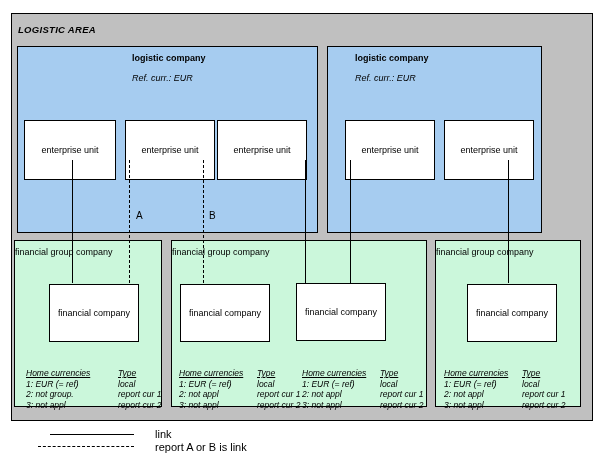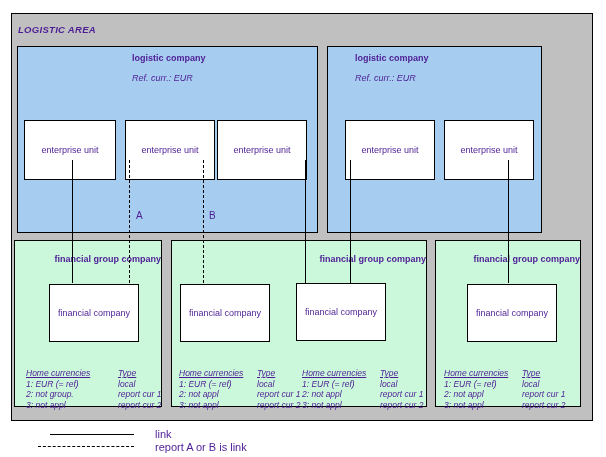--- a/index.html
+++ b/index.html
@@ -1,18 +1,18 @@
 <!DOCTYPE html>
 <html><head>
 <meta charset="utf-8">
 <style>
   html,body{margin:0;padding:0;background:#fff;}
   .canvas{
     position:relative;width:606px;height:457px;background:#ffffff;
-    font-family:"Liberation Sans",sans-serif;color:#4c1d95;overflow:hidden;
+    font-family:"Liberation Sans",sans-serif;color:#000000;overflow:hidden;
   }
   .abs{position:absolute;}
   
   .logistic-area{
     left:11px;top:13px;width:582px;height:408px;
     background:#c0c0c0;border:1px solid #000;box-sizing:border-box;
   }
   .area-title{left:6px;top:10px;font-size:9.5px;font-weight:bold;font-style:italic;letter-spacing:.3px;}
   
   .logistic-co{background:#a6ccf0;border:1px solid #000;box-sizing:border-box;top:32px;height:187px;}
@@ -30,21 +30,21 @@
   .u1{left:6px;width:92px;}
   .u2{left:107px;width:90px;}
   .u3{left:199px;width:90px;}
   .u4{left:17px;width:90px;}
   .u5{left:116px;width:90px;}
   
   .fin-group{top:240px;height:167px;background:#cbf7db;border:1px solid #000;box-sizing:border-box;}
   .g1{left:14px;width:148px;}
   .g2{left:171px;width:256px;}
   .g3{left:435px;width:146px;}
-  .fg-title{left:0;right:0;top:13px;text-align:right;font-size:9px;font-weight:bold;}
+  .fg-title{left:0;right:0;top:6px;text-align:left;font-size:9px;font-weight:normal;}
   .fin-co{
     height:58px;background:#fff;border:1px solid #000;box-sizing:border-box;
     display:flex;align-items:center;justify-content:center;font-size:9px;
   }
   .fc1{left:34px;top:43px;width:90px;}
   .fc2a{left:8px;top:43px;width:90px;}
   .fc2b{left:124px;top:42px;width:90px;}
   .fc3{left:31px;top:43px;width:90px;}
   
   .fin-table{top:115px;font-size:8.5px;font-style:italic;line-height:10.5px;white-space:nowrap;}

